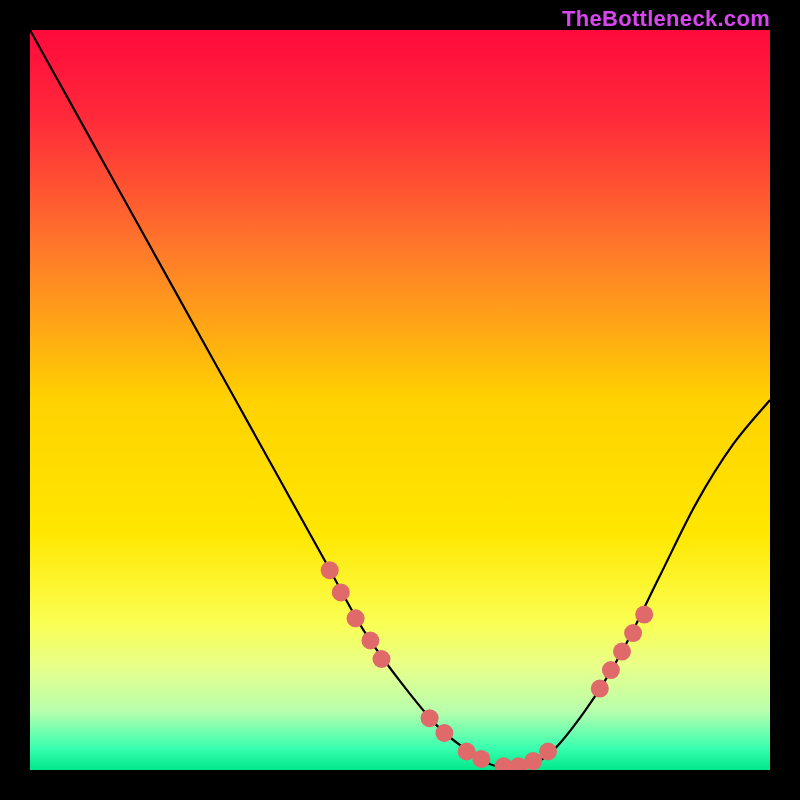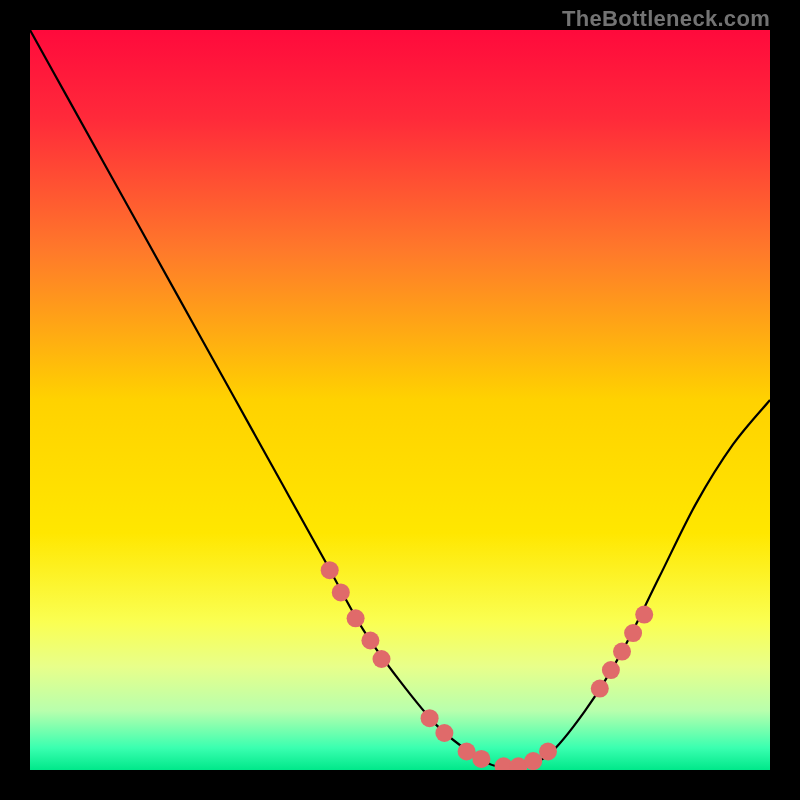--- a/index.html
+++ b/index.html
@@ -1,19 +1,19 @@
 <!DOCTYPE html>
 <html><head>
 <meta charset="utf-8">
 <style>
   * { margin: 0; padding: 0; box-sizing: border-box; }
   body { width: 800px; height: 800px; background: #000; position: relative; font-family: Arial, sans-serif; }
   .container { width: 800px; height: 800px; position: relative; background: #000; }
   .plot-area { position: absolute; left: 30px; top: 30px; width: 740px; height: 740px; }
-  .watermark { position: absolute; top: 6px; right: 30px; color: #737373; font-size: 22px; font-weight: bold; letter-spacing: 0.3px; }
+  .watermark { position: absolute; top: 6px; right: 30px; color: #d946ef; font-size: 22px; font-weight: bold; letter-spacing: 0.3px; }
   .svg-overlay { position: absolute; left: 0; top: 0; width: 100%; height: 100%; }
 </style>
 </head>
 <body>
 
 <div class="container">
   <div class="watermark">TheBottleneck.com</div>
   <div class="plot-area">
     <svg class="svg-overlay" viewBox="0 0 740 740">
       <defs>

